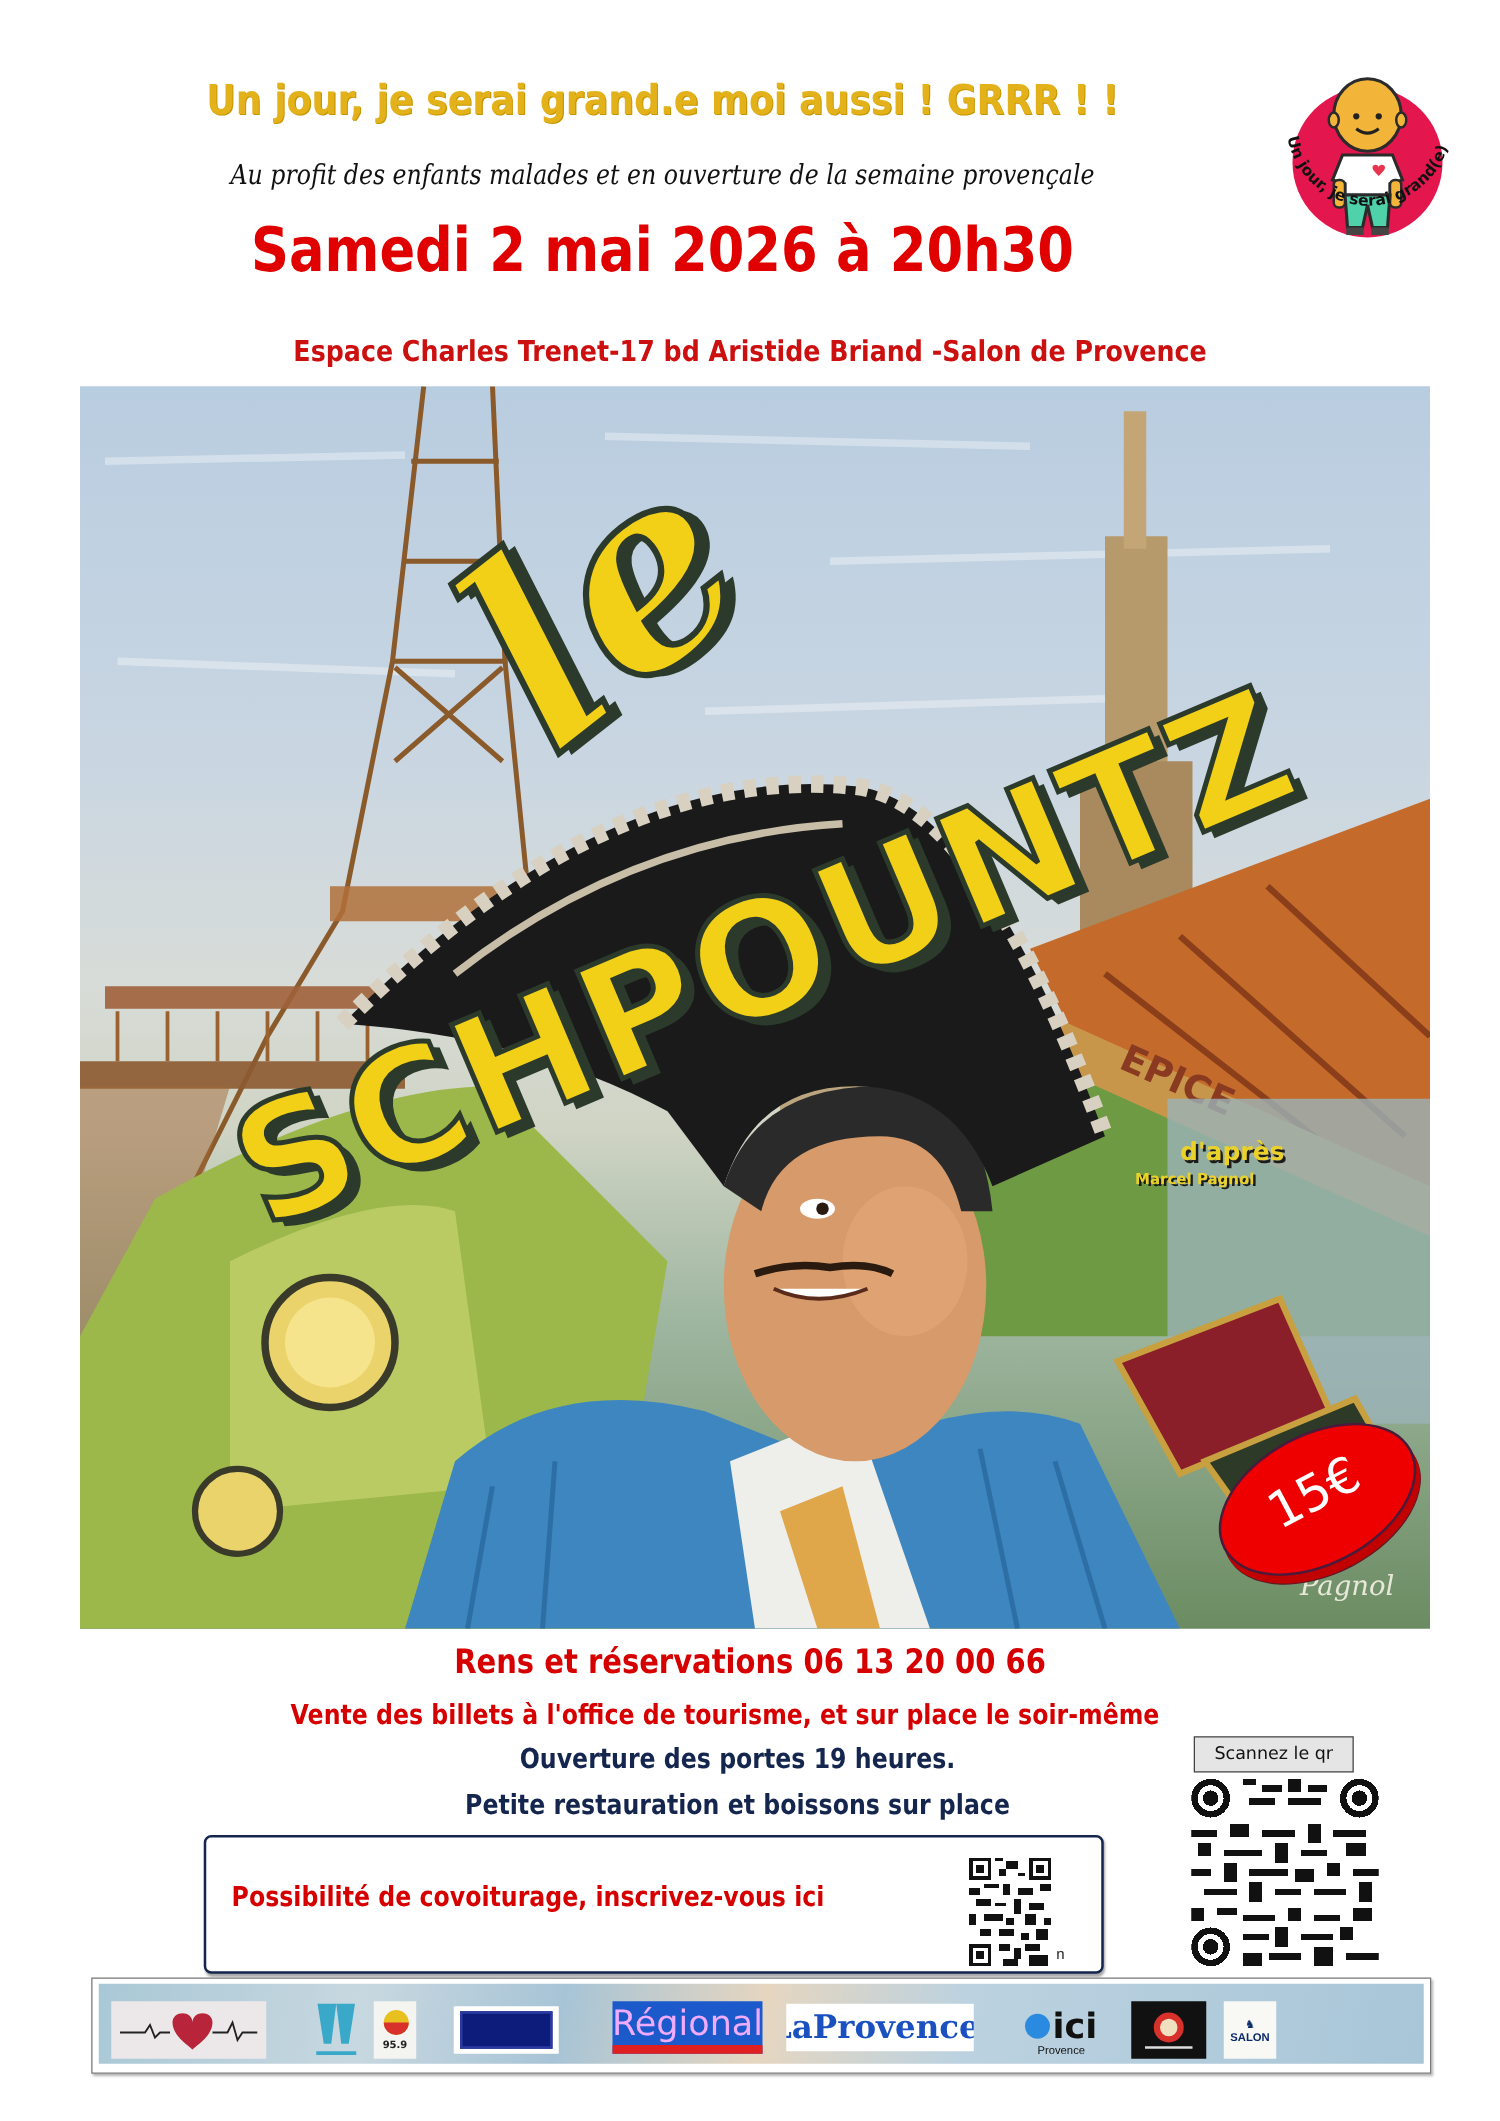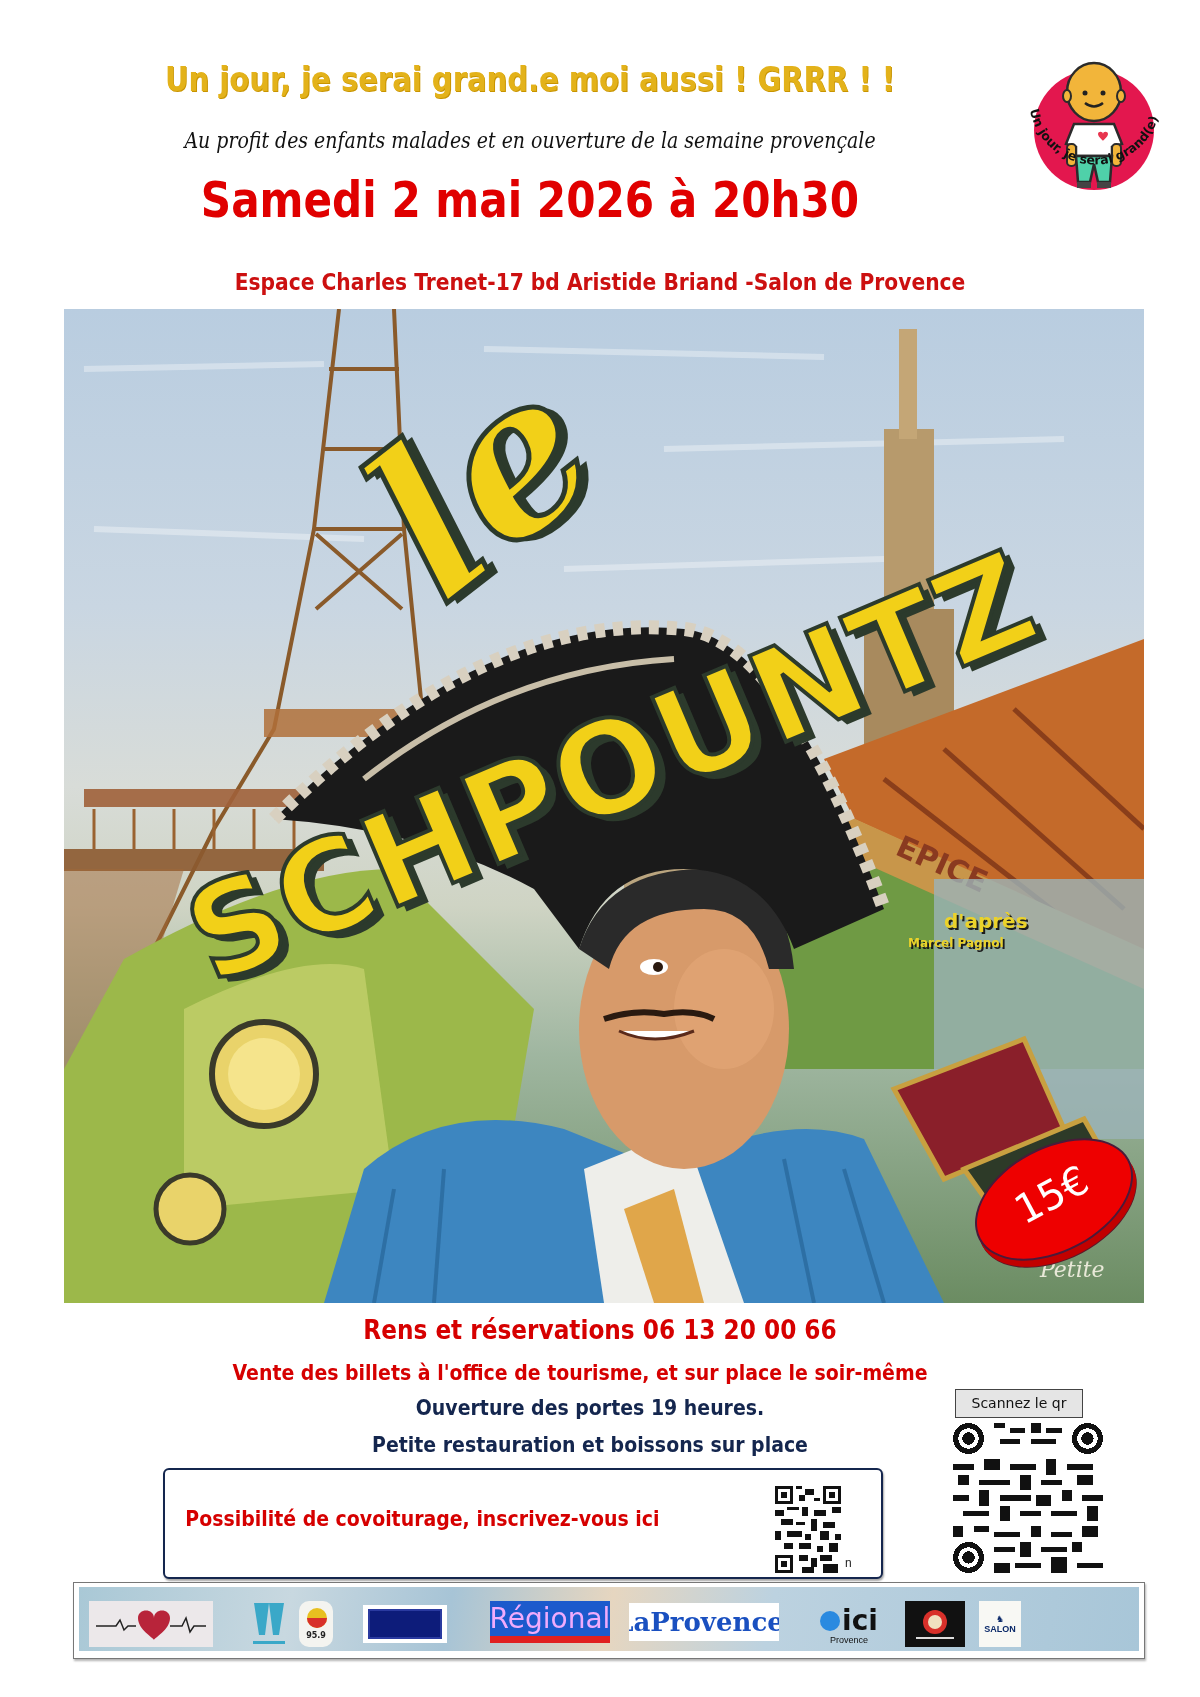--- a/index.html
+++ b/index.html
@@ -129,21 +129,21 @@
       left: 73px; top: 1582px; width: 1072px; height: 77px; border: 1px solid #777;
       background: #fff; box-shadow: 1px 2px 2px rgba(0,0,0,0.3);
     }
     .sponsors-inner {
       position: absolute; left: 5px; top: 4px; right: 5px; bottom: 7px;
       background: linear-gradient(100deg, #a9c8d6 0%, #c8d8e0 20%, #a7c4d6 35%, #e6d6c0 50%, #bcd2e0 65%, #a8c6d8 100%);
     }
     .spon { position: absolute; display: flex; align-items: center; justify-content: center; overflow: hidden; }
     .sp-heart { left: 10px; top: 14px; width: 124px; height: 46px; background: #ece8ea; }
     .sp-relation { left: 170px; top: 12px; width: 40px; height: 50px; }
-    .sp-soleil { left: 220px; top: 14px; width: 34px; height: 46px; background: #f4f4f0; font-size: 8px; color: #222; font-weight: bold; border-radius: 10px; }
+    .sp-soleil { left: 220px; top: 14px; width: 34px; height: 46px; background: #f4f4f0; font-size: 8px; color: #222; font-weight: bold; }
     .sp-navy { left: 284px; top: 18px; width: 84px; height: 38px; background: #fff; }
     .sp-navy-inner { width: 74px; height: 30px; background: #0d1c7a; border: 2px solid #2a3aa0; color: #ccd; font-size: 7px; display: flex; align-items: center; justify-content: center; }
     .sp-regional { left: 411px; top: 14px; width: 120px; height: 42px; background: #1c5acc; color: #f0abfc; font-size: 28px; font-family: "DejaVu Sans", sans-serif; border-bottom: 7px solid #e02020; }
     .sp-laprovence { left: 550px; top: 16px; width: 150px; height: 38px; background: #ffffff; color: #1a50c0; font-family: "DejaVu Serif", serif; font-weight: bold; font-size: 26px; }
     .sp-laprovence .dot { color: #e01a1a; }
     .sp-ici { left: 735px; top: 14px; width: 70px; height: 50px; flex-direction: column; color: #111; }
     .sp-ici .big { font-family: "DejaVu Sans", sans-serif; font-weight: bold; font-size: 28px; line-height: 28px; display: flex; align-items: center; text-align: right; }
     .sp-ici .circ { display: inline-block; width: 20px; height: 20px; border-radius: 50%; background: #2a8ae0; margin-right: 2px; }
     .sp-ici .small { font-size: 9px; }
     .sp-pizza { left: 826px; top: 14px; width: 60px; height: 46px; background: #111; }
@@ -264,21 +264,21 @@
 
     <path d="M210 510 Q420 300 620 320 Q720 330 820 600 L730 640 Q700 560 620 560 Q540 560 515 640 L470 580 Q360 520 210 510 Z" fill="#1a1a1a"></path>
     <path d="M210 510 Q420 300 620 320 Q720 330 820 600" stroke="#d8d0c0" stroke-width="14" fill="none" stroke-dasharray="10 8"></path>
     <path d="M300 470 Q440 360 610 350" stroke="#c8bea8" stroke-width="6" fill="none"></path>
   </svg>
 
   <div class="abs title-le">le</div>
   <div class="abs title-main">SCHPOUNTZ</div>
   <div class="abs after1">d'après</div>
   <div class="abs after2">Marcel Pagnol</div>
-  <div class="abs signature">Petite</div>
+  <div class="abs signature">Pagnol</div>
 
   <div class="abs price-badge">
     <div class="price-disc"></div>
     <div class="price-text">15€</div>
   </div>
 </div>
 
 <div class="abs rens">Rens et réservations 06 13 20 00 66</div>
 <div class="abs vente">Vente des billets à l'office de tourisme, et sur place le soir-même</div>
 <div class="abs ouverture">Ouverture des portes 19 heures.</div>

